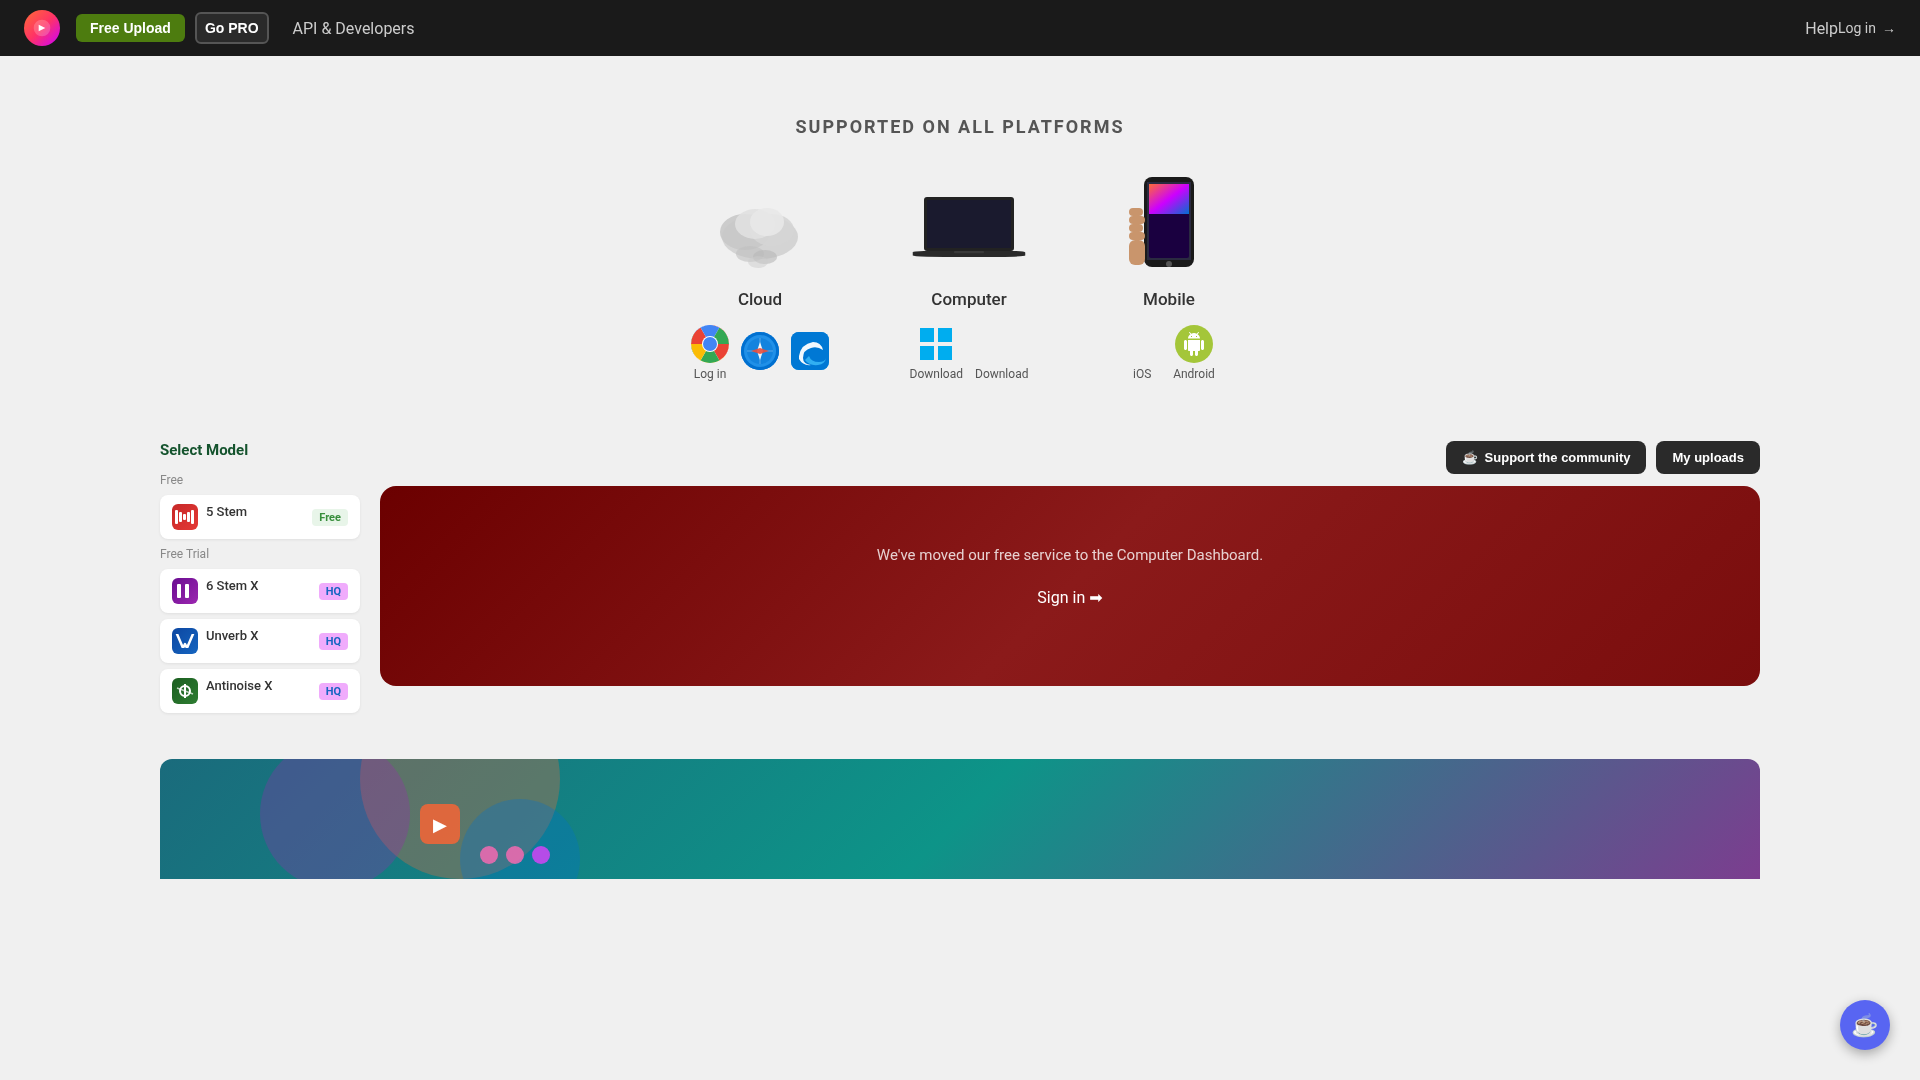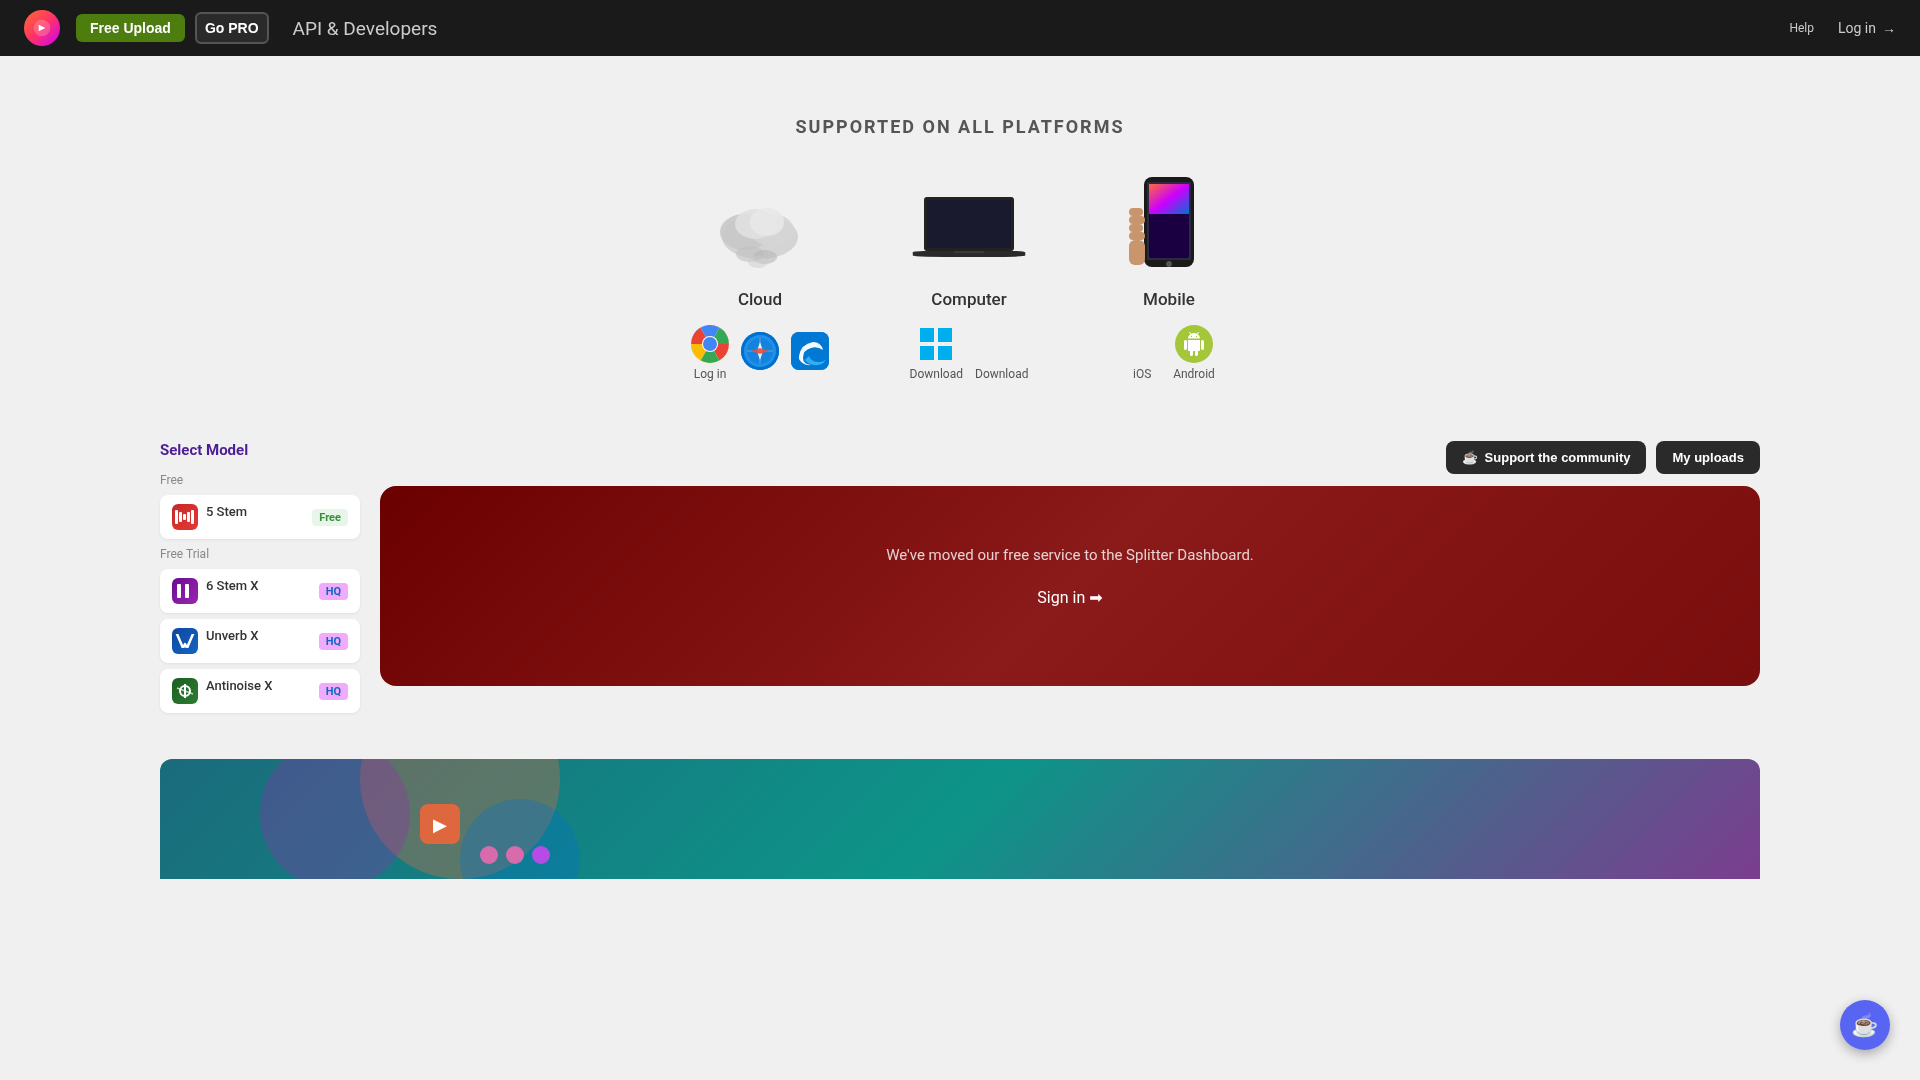--- a/index.html
+++ b/index.html
@@ -49,29 +49,28 @@
       border: 2px solid #555;
       border-radius: 6px;
       padding: 6px 8px;
       font-size: 14px;
       font-weight: 600;
       cursor: pointer;
       margin-right: 24px;
     }
     .nav-link {
       color: #ccc;
-      font-size: 19px;
+      font-size: 16px;
       cursor: pointer;
       text-decoration: none;
     }
     .nav-spacer { flex: 1; }
     .nav-help {
       color: #ccc;
-      font-size: 12px;
-      margin-right: 24px;
+      font-size: 16px;
       cursor: pointer;
     }
     .nav-login {
       color: #ccc;
       font-size: 14px;
       cursor: pointer;
       display: flex;
       align-items: center;
       gap: 6px;
     }
@@ -157,21 +156,21 @@
 
     
     .select-model-panel {
       width: 220px;
       flex-shrink: 0;
       padding-right: 20px;
     }
     .select-model-title {
       font-size: 15px;
       font-weight: 700;
-      color: #4c1d95;
+      color: #14532d;
       margin-bottom: 14px;
     }
     .model-category {
       font-size: 12px;
       color: #888;
       margin-bottom: 8px;
       margin-top: 8px;
     }
     .model-item {
       display: flex;
@@ -559,21 +558,21 @@
     <div class="main-card-area">
       <div class="top-bar">
         <button class="btn-support">
           <span>☕</span>
           <span>Support the community</span>
         </button>
         <button class="btn-my-uploads">My uploads</button>
       </div>
 
       <div class="red-card">
-        <div class="red-card-subtitle">We've moved our free service to the Splitter Dashboard.</div>
+        <div class="red-card-subtitle">We've moved our free service to the Computer Dashboard.</div>
         <div class="red-card-signin">Sign in ➡</div>
       </div>
     </div>
 
   </div>
 
   <div class="bottom-banner">
     <div class="banner-shape" style="width:200px;height:200px;background:#ff6b35;top:-80px;left:200px;"></div>
     <div class="banner-shape" style="width:150px;height:150px;background:#9c27b0;top:-20px;left:100px;"></div>
     <div class="banner-shape" style="width:120px;height:120px;background:#0070d0;bottom:-40px;left:300px;"></div>

